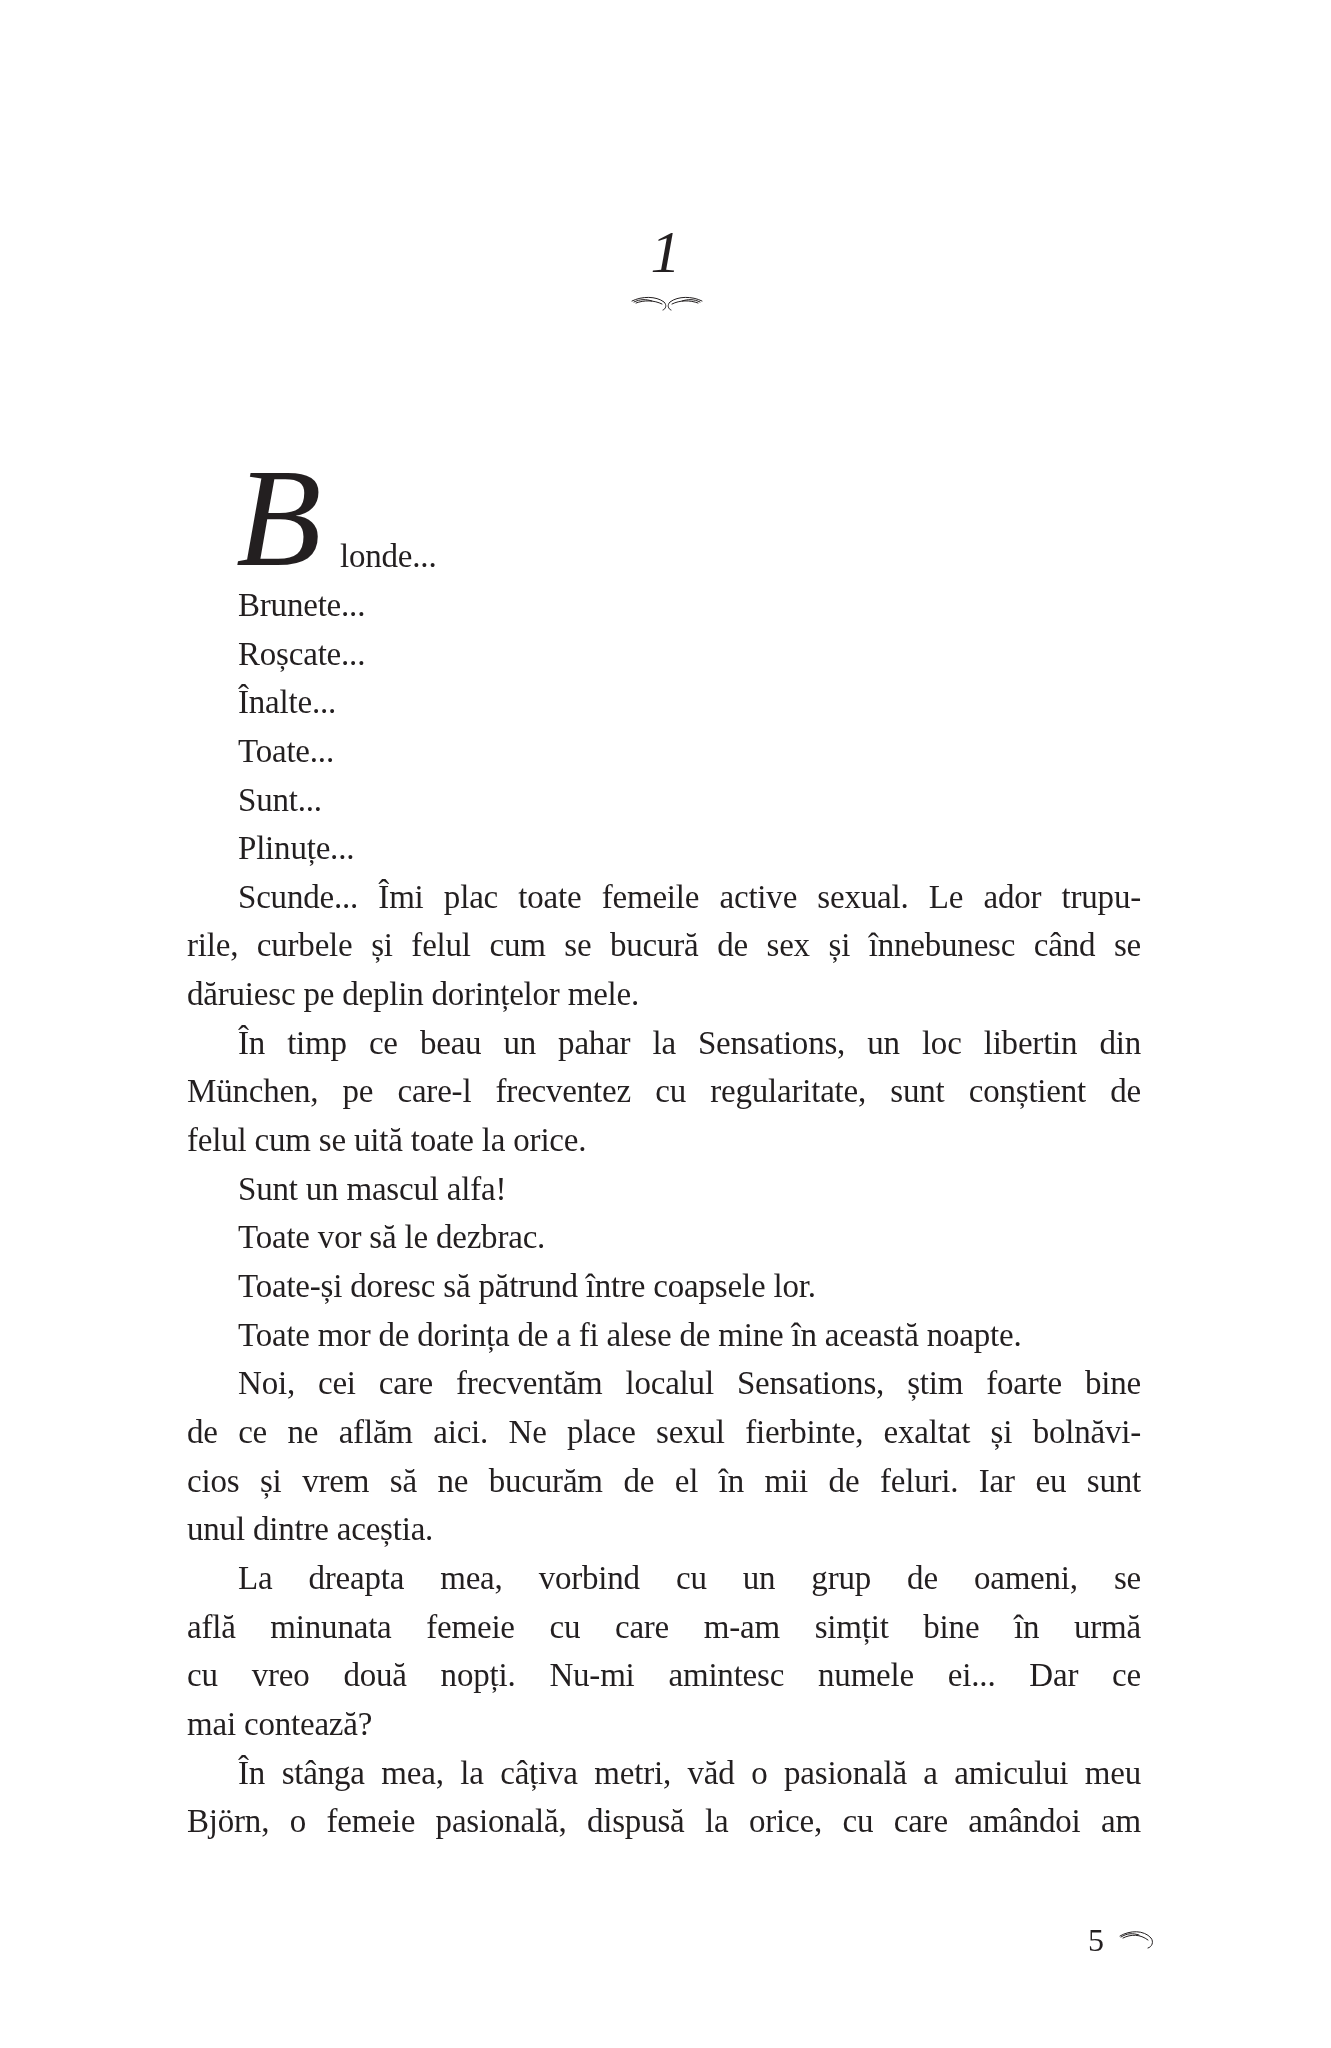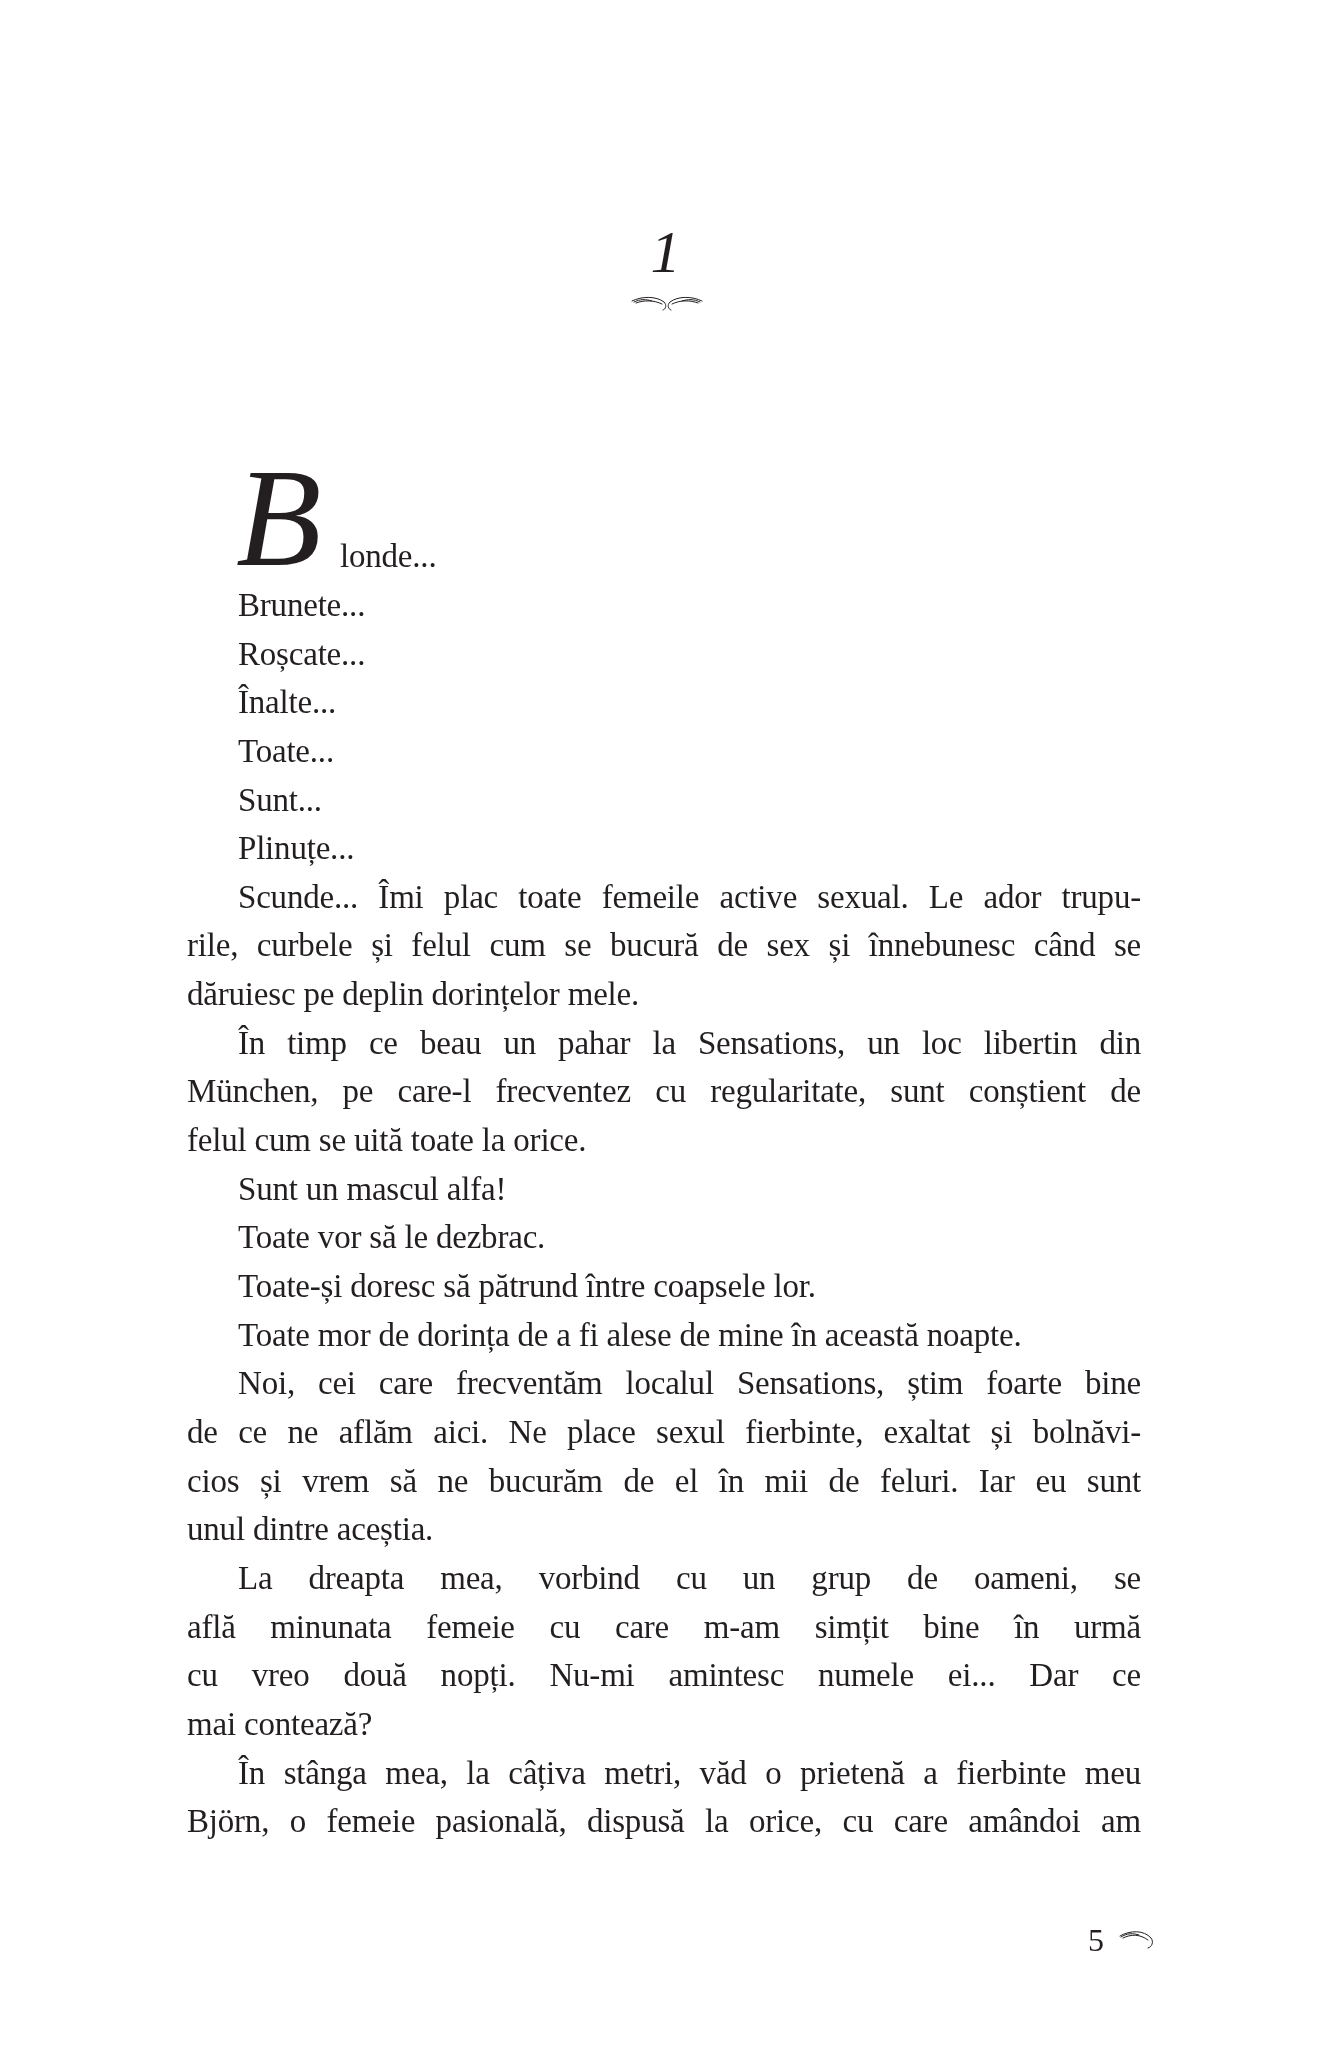--- a/index.html
+++ b/index.html
@@ -70,21 +70,21 @@
     <div class="line indent" style="top:1266px">Toate-și doresc să pătrund între coapsele lor.</div>
     <div class="line indent" style="top:1315px">Toate mor de dorința de a fi alese de mine în această noapte.</div>
     <div class="line indent justify" style="top:1363px">Noi, cei care frecventăm localul Sensations, știm foarte bine</div>
     <div class="line justify" style="top:1412px">de ce ne aflăm aici. Ne place sexul fierbinte, exaltat și bolnăvi-</div>
     <div class="line justify" style="top:1461px">cios și vrem să ne bucurăm de el în mii de feluri. Iar eu sunt</div>
     <div class="line" style="top:1509px">unul dintre aceștia.</div>
     <div class="line indent justify" style="top:1558px">La dreapta mea, vorbind cu un grup de oameni, se</div>
     <div class="line justify" style="top:1607px">află minunata femeie cu care m-am simțit bine în urmă</div>
     <div class="line justify" style="top:1655px">cu vreo două nopți. Nu-mi amintesc numele ei... Dar ce</div>
     <div class="line" style="top:1704px">mai contează?</div>
-    <div class="line indent justify" style="top:1753px">În stânga mea, la câțiva metri, văd o prietenă a fierbinte meu</div>
+    <div class="line indent justify" style="top:1753px">În stânga mea, la câțiva metri, văd o pasională a amicului meu</div>
     <div class="line justify" style="top:1801px">Björn, o femeie pasională, dispusă la orice, cu care amândoi am</div>
   </div>
 
   <div class="page-number">5</div>
 
   <svg class="ornament-bottom" viewBox="0 0 38 22">
     <g fill="none" stroke="#231f20" stroke-width="1" stroke-linecap="round">
       <path d="M2 8 C 12 2, 26 2, 33 10 C 36 14, 34 19, 30 20"></path>
       <path d="M5 10 C 13 6, 22 6, 30 12"></path>
       <path d="M3 9 C 9 5, 15 5, 21 7"></path>

